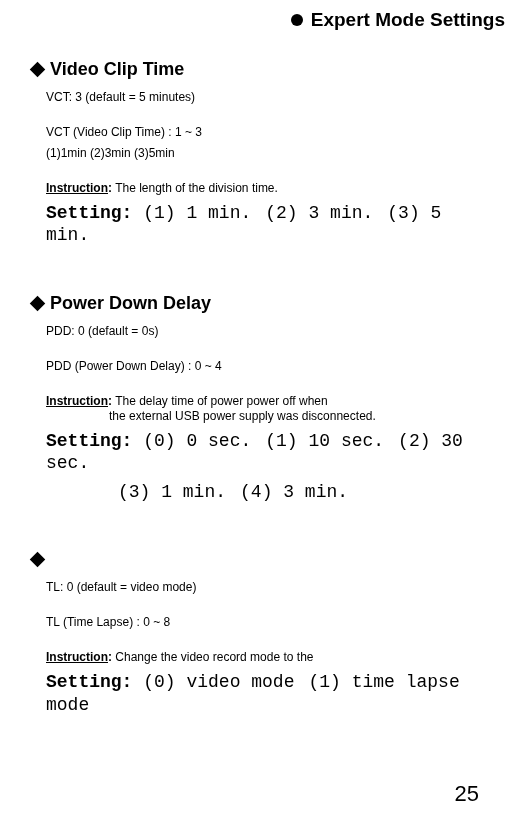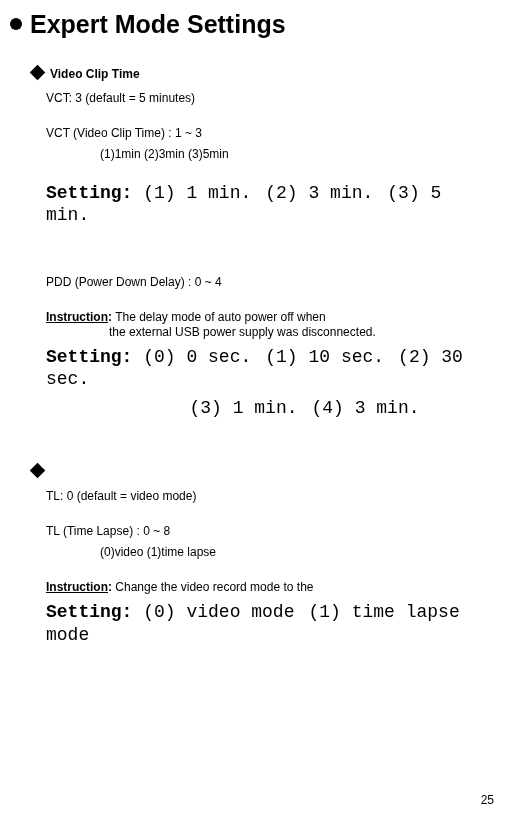--- a/index.html
+++ b/index.html
@@ -13,64 +13,65 @@
     color: #000;
   }
   .page {
     box-sizing: border-box;
     padding: 8px 10px 0 10px;
     position: relative;
     height: 100%;
   }
   .h1 {
     font-weight: bold;
-    font-size: 25px;
+    font-size: 19px;
     margin: 0 0 28px 0;
+    text-align: right;
   }
   .h1 .bullet {
     display: inline-block;
     width: 12px; height: 12px;
     background: #000;
     border-radius: 50%;
     margin-right: 8px;
     vertical-align: middle;
   }
   .h1 .text { vertical-align: middle; }
   .indent { margin-left: 22px; }
   .h2 {
     font-weight: bold;
-    font-size: 12px;
+    font-size: 18px;
     margin: 12px 0 10px 0;
   }
   .h2 .diamond {
     display: inline-block;
     width: 11px; height: 11px;
     background: #000;
     transform: rotate(45deg);
     margin-right: 7px;
     vertical-align: baseline;
   }
   .body-line {
     margin: 0 0 6px 0;
     font-size: 12px;
     line-height: 1.25;
   }
   .sub-indent { margin-left: 14px; }
-  .sub-indent-2 { margin-left: 54px; }
+  .sub-indent-2 { }
   .gap-s { height: 14px; }
   .gap-m { height: 28px; }
   .label-bold { font-weight: bold; }
   .underline { text-decoration: underline; text-decoration-skip-ink: none; }
   .setting-line { font-size: 18px; line-height: 1.25; font-family: Liberation Mono, monospace; }
   .setting-line .opts span { margin-right: 14px; }
   .page-num {
     position: absolute;
-    right: 21px;
+    right: 36px;
     bottom: 14px;
-    font-size: 12px;
+    font-size: 22px;
   }
   .inst-body { display: block; margin-left: 63px; }
 </style>
 </head>
 <body>
 
 <div class="page">
 
   <div class="h1">
     <span class="bullet"></span><span class="text">Expert Mode Settings</span>
@@ -79,60 +80,67 @@
   <div class="indent">
     <div class="h2">
       <span class="diamond"></span><span>Video Clip Time</span>
     </div>
     <div class="sub-indent">
       <p class="body-line">VCT: 3 (default = 5 minutes)</p>
       <div class="gap-s"></div>
       <p class="body-line">VCT (Video Clip Time) : 1 ~ 3</p>
       <p class="body-line sub-indent-2">(1)1min (2)3min (3)5min</p>
       <div class="gap-s"></div>
+      <p class="body-line">
+        <span class="label-bold underline">Instruction</span><span class="label-bold">:</span>
+        <span>The length of the division time.</span>
+      </p>
       <p class="body-line setting-line">
         <span class="label-bold">Setting:</span>
         <span class="opts"><span>(1) 1 min.</span><span>(2) 3 min.</span><span>(3) 5 min.</span></span>
       </p>
     </div>
   </div>
 
   <div class="gap-m"></div>
 
   <div class="indent">
+    <div class="h2">
+      <span class="diamond"></span><span>Power Down Delay</span>
+    </div>
     <div class="sub-indent">
+      <p class="body-line">PDD: 0 (default = 0s)</p>
       <div class="gap-s"></div>
       <p class="body-line">PDD (Power Down Delay) : 0 ~ 4</p>
       <div class="gap-s"></div>
       <p class="body-line">
         <span class="label-bold underline">Instruction</span><span class="label-bold">:</span>
-        <span>The delay mode of auto power off when</span>
+        <span>The delay time of power power off when</span>
         <span class="inst-body">the external USB power supply was disconnected.</span>
       </p>
       <p class="body-line setting-line">
         <span class="label-bold">Setting:</span>
         <span class="opts"><span>(0) 0 sec.</span><span>(1) 10 sec.</span><span>(2) 30 sec.</span></span>
       </p>
-      <p class="body-line setting-line" style="margin-left:72px;text-align:center;">
+      <p class="body-line setting-line" style="margin-left:72px;">
         <span class="opts"><span>(3) 1 min.</span><span>(4) 3 min.</span></span>
       </p>
     </div>
   </div>
 
   <div class="gap-m"></div>
 
   <div class="indent">
     <div class="h2">
       <span class="diamond"></span>
     </div>
     <div class="sub-indent">
       <p class="body-line">TL: 0 (default = video mode)</p>
       <div class="gap-s"></div>
       <p class="body-line">TL (Time Lapse) : 0 ~ 8</p>
-      <p class="body-line sub-indent-2">(0)video (1)time lapse</p>
       <div class="gap-s"></div>
       <p class="body-line">
         <span class="label-bold underline">Instruction</span><span class="label-bold">:</span>
         <span>Change the video record mode to the</span>
       </p>
       <p class="body-line setting-line">
         <span class="label-bold">Setting:</span>
         <span class="opts"><span>(0) video mode</span><span>(1) time lapse mode</span></span>
       </p>
     </div>

